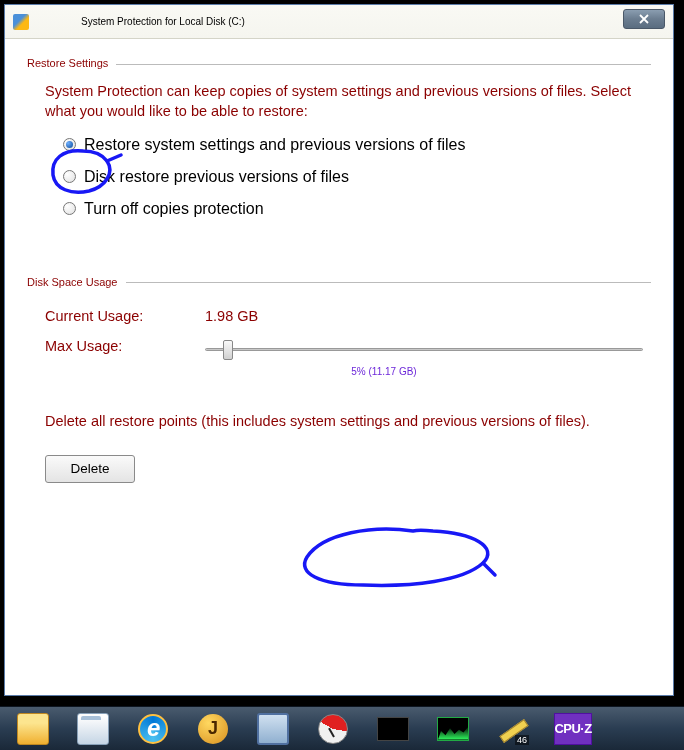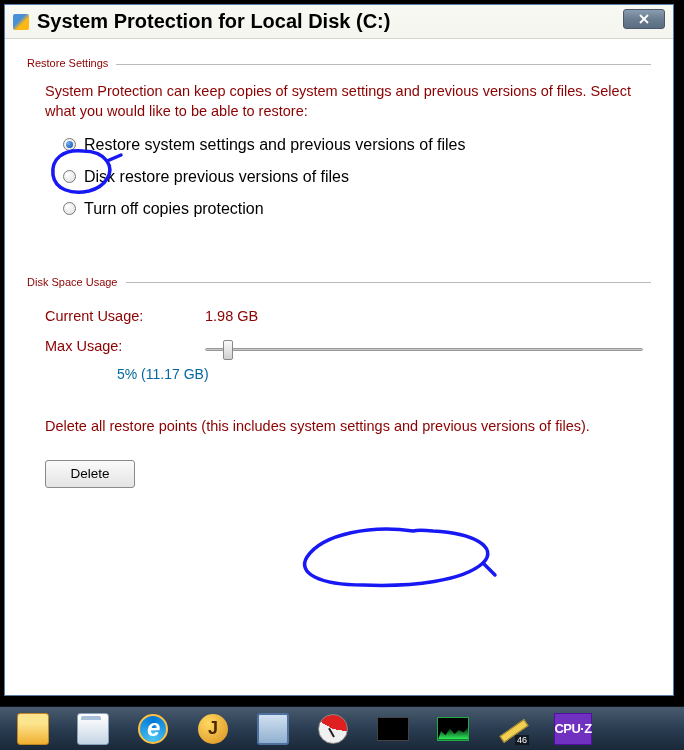--- a/index.html
+++ b/index.html
@@ -33,23 +33,24 @@
     position: relative;
   }
   .titlebar-icon {
     width: 16px;
     height: 16px;
     margin-right: 8px;
     background: linear-gradient(135deg, #4a90d9 40%, #fdb813 60%);
     border-radius: 2px;
   }
   .titlebar-text {
-    font-weight: bold;
-    font-size: 20px;
+    font-weight: normal;
+    font-size: 10px;
     color: #000;
+    margin-left: 44px;
   }
   .close-btn {
     position: absolute;
     right: 8px;
     top: 4px;
     width: 42px;
     height: 20px;
     background: linear-gradient(to bottom, #8a9db0 0%, #6b7d90 50%, #5a6d80 100%);
     border: 1px solid #4a5868;
     border-radius: 3px;
@@ -147,24 +148,24 @@
     position: absolute;
     top: 2px;
     left: 4%;
     width: 10px;
     height: 20px;
     background: linear-gradient(to bottom, #fafafa, #d0d0d0);
     border: 1px solid #888;
     border-radius: 2px;
   }
   .slider-value-row {
-    text-align: left;
+    text-align: center;
     margin-left: 90px;
-    color: #0369a1;
-    font-size: 14px;
+    color: #6d28d9;
+    font-size: 10px;
   }
   .delete-row {
     display: flex;
     align-items: flex-start;
     gap: 24px;
     margin: 34px 0 0 18px;
     flex-direction: column;
   }
   .delete-text {
     color: #8b0000;

